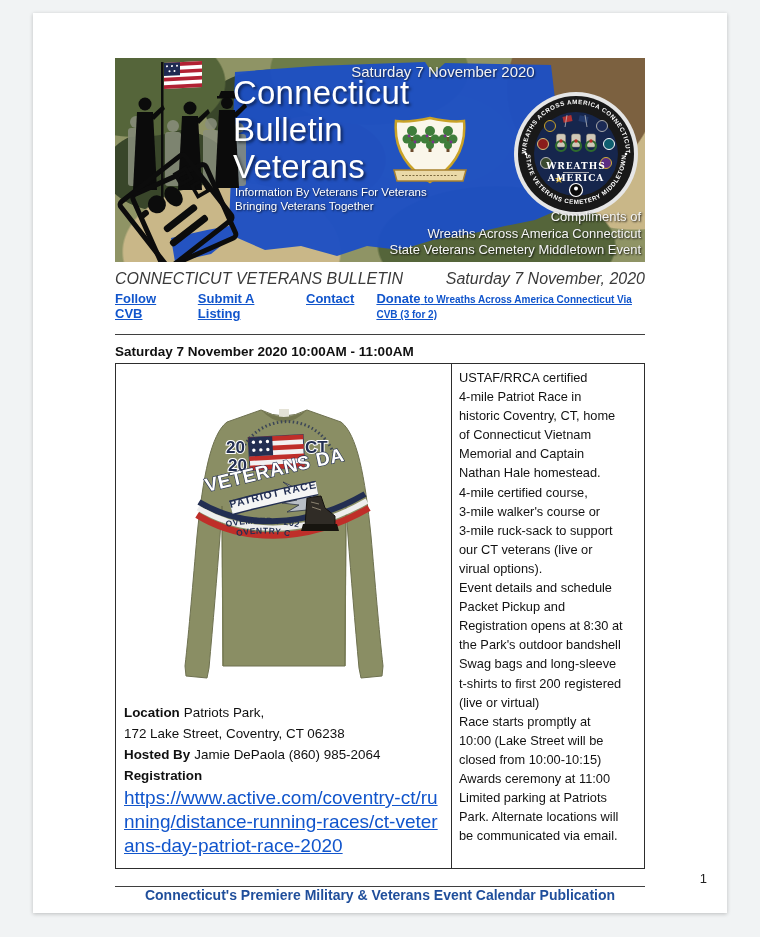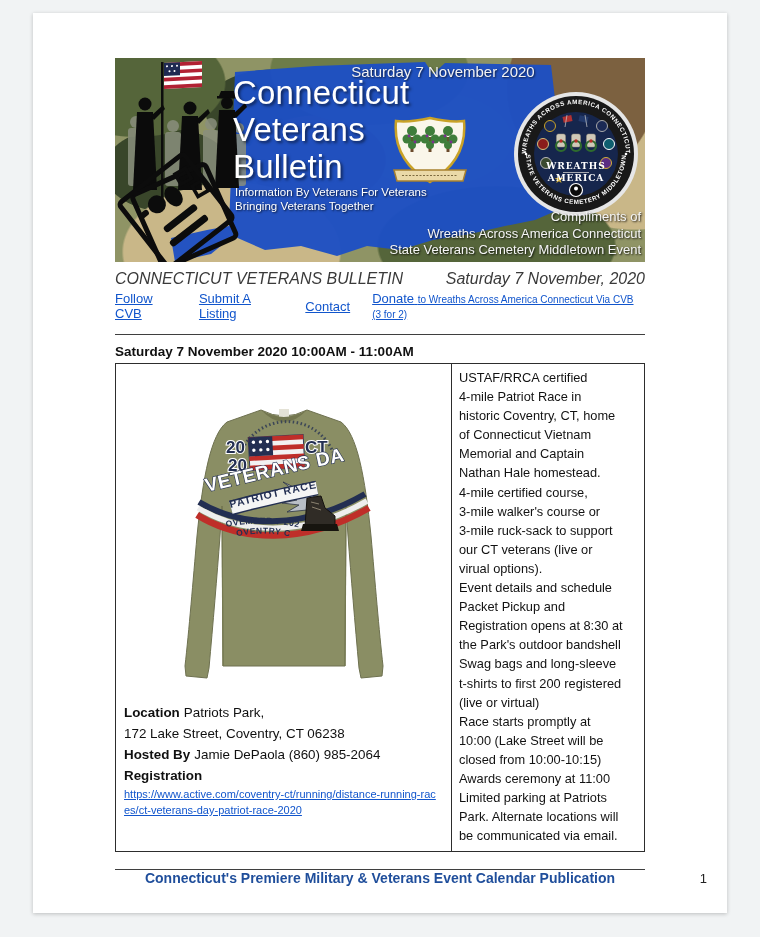--- a/index.html
+++ b/index.html
@@ -47,37 +47,37 @@
   .coat-arms{position:absolute;left:278px;top:57px;}
   .seal{position:absolute;left:398px;top:33px;}
   .compliments{
     position:absolute;right:4px;top:151px;text-align:right;color:#f5f5f5;
     font-size:13px;line-height:16.5px;text-shadow:1px 1px 2px rgba(0,0,0,.85);
   }
 
   
   .masthead-row{margin-top:8px;display:flex;justify-content:space-between;align-items:baseline;
     font-size:16px;color:#3a3a3a;font-style:italic;}
-  .links-row{margin-top:3px;display:flex;align-items:center;gap:22px;font-size:13px;}
+  .links-row{margin-top:3px;display:flex;align-items:flex-start;gap:22px;font-size:13px;font-weight:bold;}
   a{color:#1155cc;text-decoration:underline;cursor:pointer;}
   .donate-small{font-size:10px;}
   .rule{border:none;border-top:1px solid #3f3f3f;margin:13px 0 0 0;}
 
   
   .event-row{margin-top:9px;display:flex;align-items:baseline;gap:9px;}
   .event-datetime{font-weight:bold;font-size:13.5px;color:#101010;white-space:nowrap;}
   .event-link{font-size:15px;white-space:nowrap;}
   .event-table{margin-top:4px;display:flex;border:1.5px solid #2d2d2d;}
   .cell-left{width:336px;border-right:1.5px solid #2d2d2d;padding:12px 0 10px 0;box-sizing:border-box;}
   .cell-right{flex:1;padding:4px 5px 6px 7px;font-size:12.8px;line-height:19.1px;color:#121212;
     white-space:pre-line;}
   .tshirt{display:block;margin:0 auto;}
   .loc-block{padding:6px 10px 0 8px;font-size:13.4px;line-height:21px;color:#101010;}
   .loc-block b{margin-right:4px;}
-  .reg-link{font-size:11px;line-height:16px;word-break:break-all;display:inline-block;}
+  .reg-link{font-size:19px;line-height:24px;word-break:break-all;display:inline-block;}
 
   
   .footer-rule{margin-top:17px;}
   .footer-tagline{text-align:center;font-weight:bold;font-size:14px;color:#1f4e9b;}
   .page-number{position:absolute;right:20px;top:858px;font-size:13px;color:#222;}
 
   svg text{font-family:"Liberation Sans", sans-serif;}
   .serif{font-family:"DejaVu Serif", serif;}
 </style>
 </head>
@@ -152,22 +152,22 @@
             <rect x="80" y="124" width="12" height="12" stroke-width="3.5" transform="rotate(8 86 130)"></rect>
             <rect x="86" y="144" width="12" height="12" stroke-width="3.5" transform="rotate(8 92 150)"></rect>
           </g>
         </g>
       </svg>
 
       <div class="banner-date">Saturday 7 November 2020</div>
 
       <div class="banner-title">
         <div>Connecticut</div>
+        <div>Bulletin</div>
         <div>Veterans</div>
-        <div>Bulletin</div>
       </div>
 
       <div class="banner-tagline">
         <div>Information By Veterans For Veterans</div>
         <div>Bringing Veterans Together</div>
       </div>
 
       <svg class="coat-arms" width="75" height="70" viewBox="0 0 75 70">
         <path d="M37,3 C50,6 62,7 71,6 C73,28 66,50 37,67 C8,50 1,28 3,6 C12,7 24,6 37,3 Z" fill="#faf6ea" stroke="#c9a227" stroke-width="2.5"></path>
         <g>

